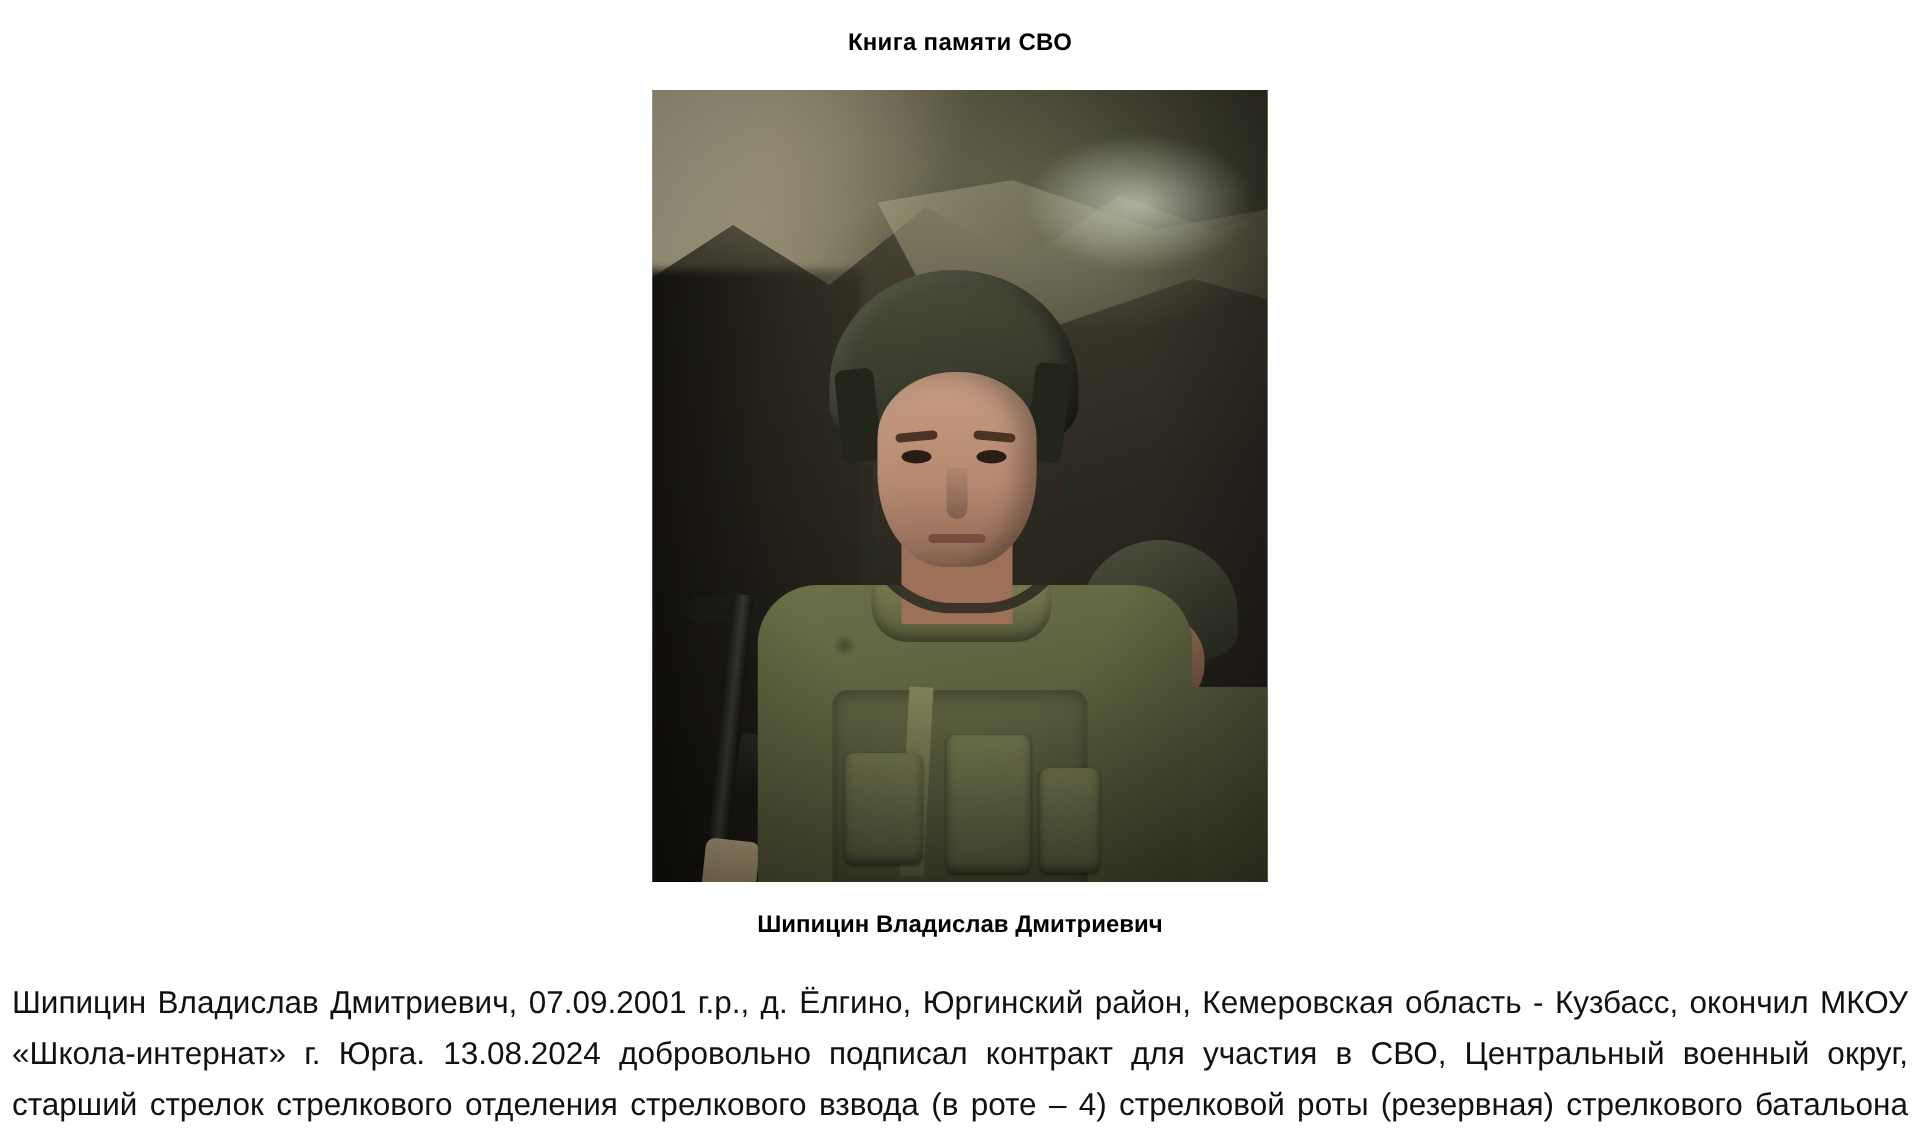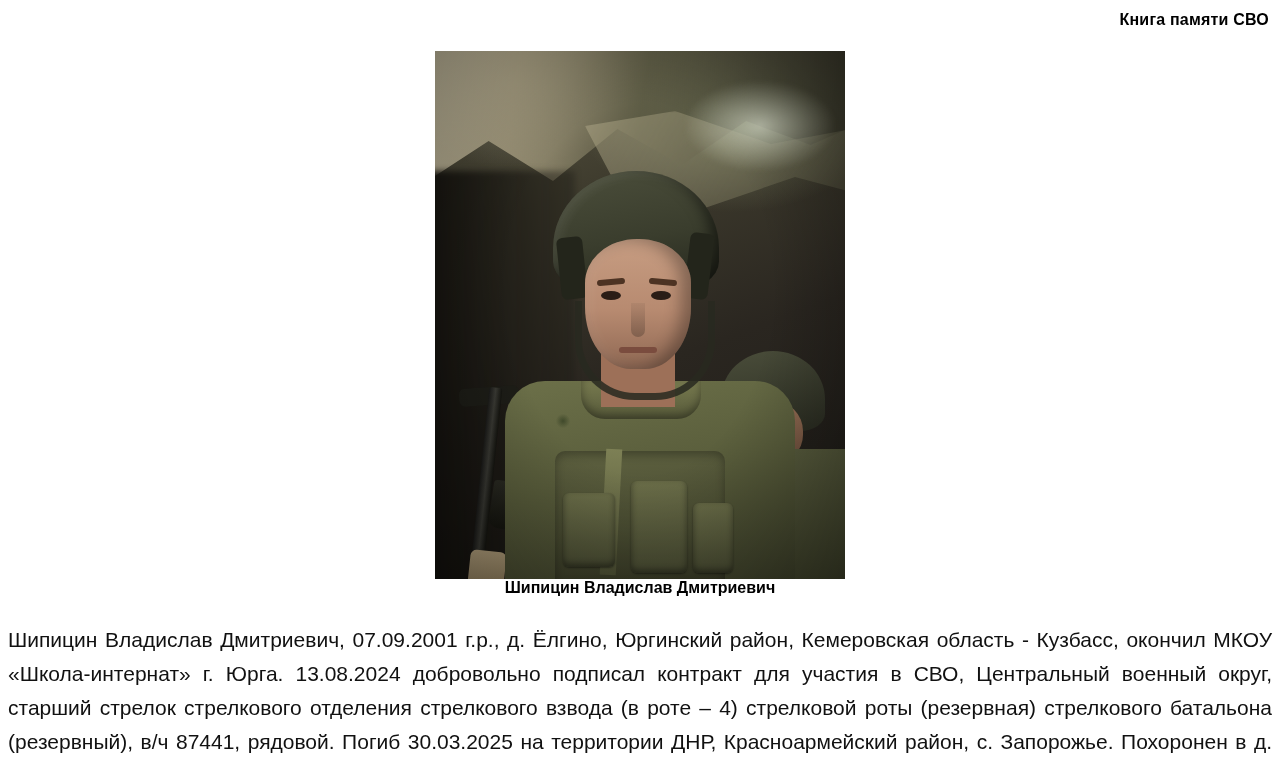--- a/index.html
+++ b/index.html
@@ -14,25 +14,25 @@
     color: #000000;
     overflow: hidden;
   }
   .page {
     width: 1280px;
     height: 758px;
     position: relative;
     box-sizing: border-box;
   }
   .doc-title {
-    text-align: right;
+    text-align: center;
     font-size: 16px;
     font-weight: bold;
-    margin: 11px;
-    padding-top: 0;
+    margin: 0;
+    padding-top: 20px;
     letter-spacing: 0.2px;
   }
   .photo-wrap {
     margin-top: 22px;
     display: flex;
     justify-content: center;
   }
   .photo {
     width: 410px;
     height: 528px;
@@ -273,21 +273,21 @@
   }
   .ph-vignette {
     position: absolute;
     inset: 0;
     background: radial-gradient(ellipse at 50% 45%, rgba(0,0,0,0) 45%, rgba(0,0,0,0.42) 100%);
   }
   .photo-caption {
     text-align: center;
     font-size: 16px;
     font-weight: bold;
-    margin-top: 0;
+    margin-top: 20px;
   }
   .body-text {
     margin: 26px 8px 0 8px;
     font-size: 21px;
     line-height: 1.62;
     text-align: justify;
     text-justify: inter-word;
     color: #111111;
   }
 </style>

